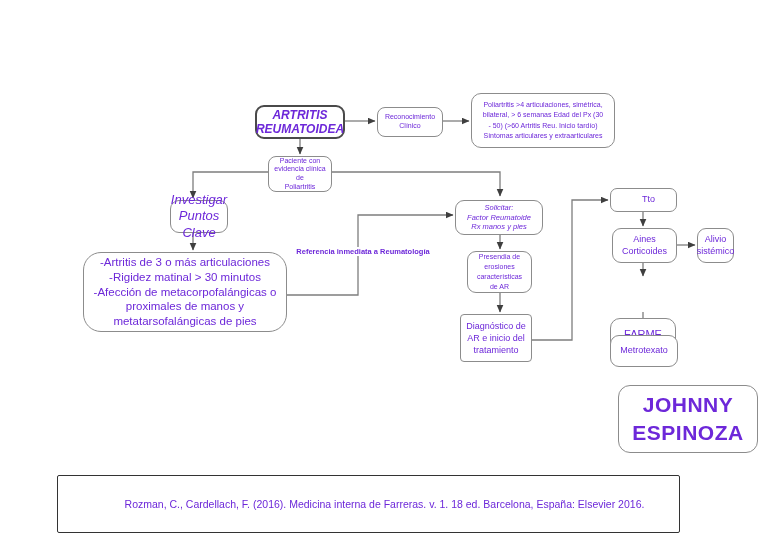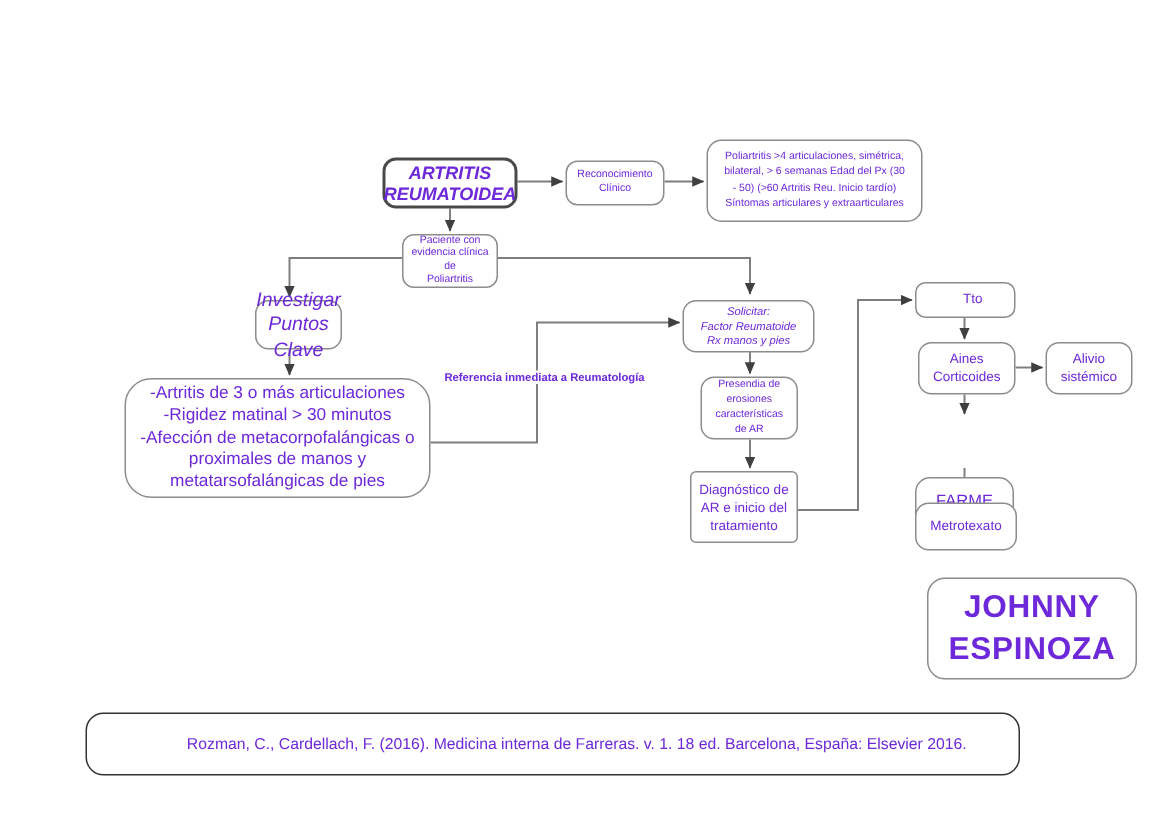--- a/index.html
+++ b/index.html
@@ -30,33 +30,33 @@
   .n-recon{left:377px;top:107px;width:66px;height:30px;border-radius:8px;font-size:7px;}
   .n-criteria{left:471px;top:93px;width:144px;height:55px;border-radius:10px;font-size:7px;line-height:1.45;}
   .n-paciente{left:268px;top:156px;width:64px;height:36px;border-radius:8px;font-size:7px;}
   .n-investigar{left:170px;top:200px;width:58px;height:33px;border-radius:9px;font-size:13px;font-style:italic;}
   .n-puntos{left:83px;top:252px;width:204px;height:80px;border-radius:18px;font-size:11.5px;line-height:1.3;}
   .n-solicitar{left:455px;top:200px;width:88px;height:35px;border-radius:9px;font-size:7.5px;font-style:italic;}
   .n-presendia{left:467px;top:251px;width:65px;height:42px;border-radius:9px;font-size:7px;line-height:1.4;}
   .n-diagnostico{left:460px;top:314px;width:72px;height:48px;border-radius:4px;font-size:9px;line-height:1.35;}
   .n-tto{left:610px;top:188px;width:67px;height:24px;border-radius:7px;font-size:9px;padding-left:12px;}
   .n-aines{left:612px;top:228px;width:65px;height:35px;border-radius:9px;font-size:9px;}
-  .n-alivio{left:697px;top:228px;width:58px;height:35px;border-radius:9px;font-size:9px;}
+  .n-alivio{left:697px;top:228px;width:37px;height:35px;border-radius:9px;font-size:9px;}
   .n-farme{left:610px;top:278px;width:66px;height:34px;border-radius:10px;font-size:11px;margin-top:40px;}
   .n-metro{left:610px;top:335px;width:68px;height:32px;border-radius:9px;font-size:9px;}
   .n-author{left:618px;top:385px;width:140px;height:68px;border-radius:12px;font-size:21px;font-weight:bold;letter-spacing:0.5px;line-height:1.35;}
   .edge-label{
     position:absolute;left:293px;top:247px;width:140px;
     z-index:3;background:#ffffff;
     font-size:7.5px;font-weight:bold;text-align:center;
   }
   .citation-box{
-    position:absolute;left:57px;top:475px;width:623px;height:42px;
+    position:absolute;left:57px;top:475px;width:623px;height:58px;
     box-sizing:border-box;
-    border:1px solid #333333;border-radius:12px;
+    border:1px solid #333333;border-radius:2px;
     background:#ffffff;
     display:flex;align-items:center;justify-content:center;
     text-align:center;font-size:10.5px;z-index:2;padding-left:32px;
   }
 </style>
 </head>
 <body>
 
 <div id="canvas">
 

